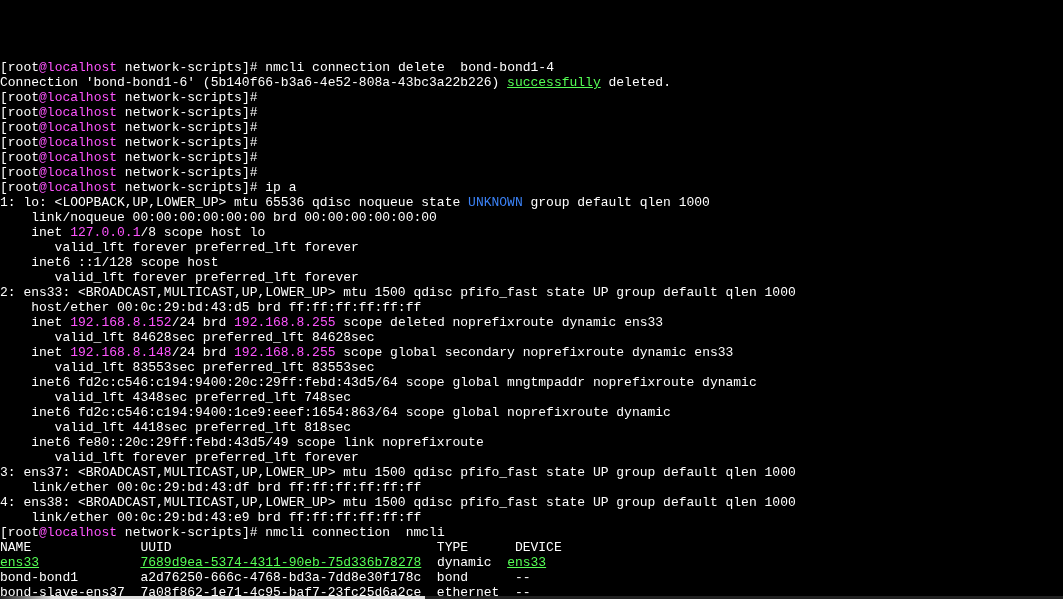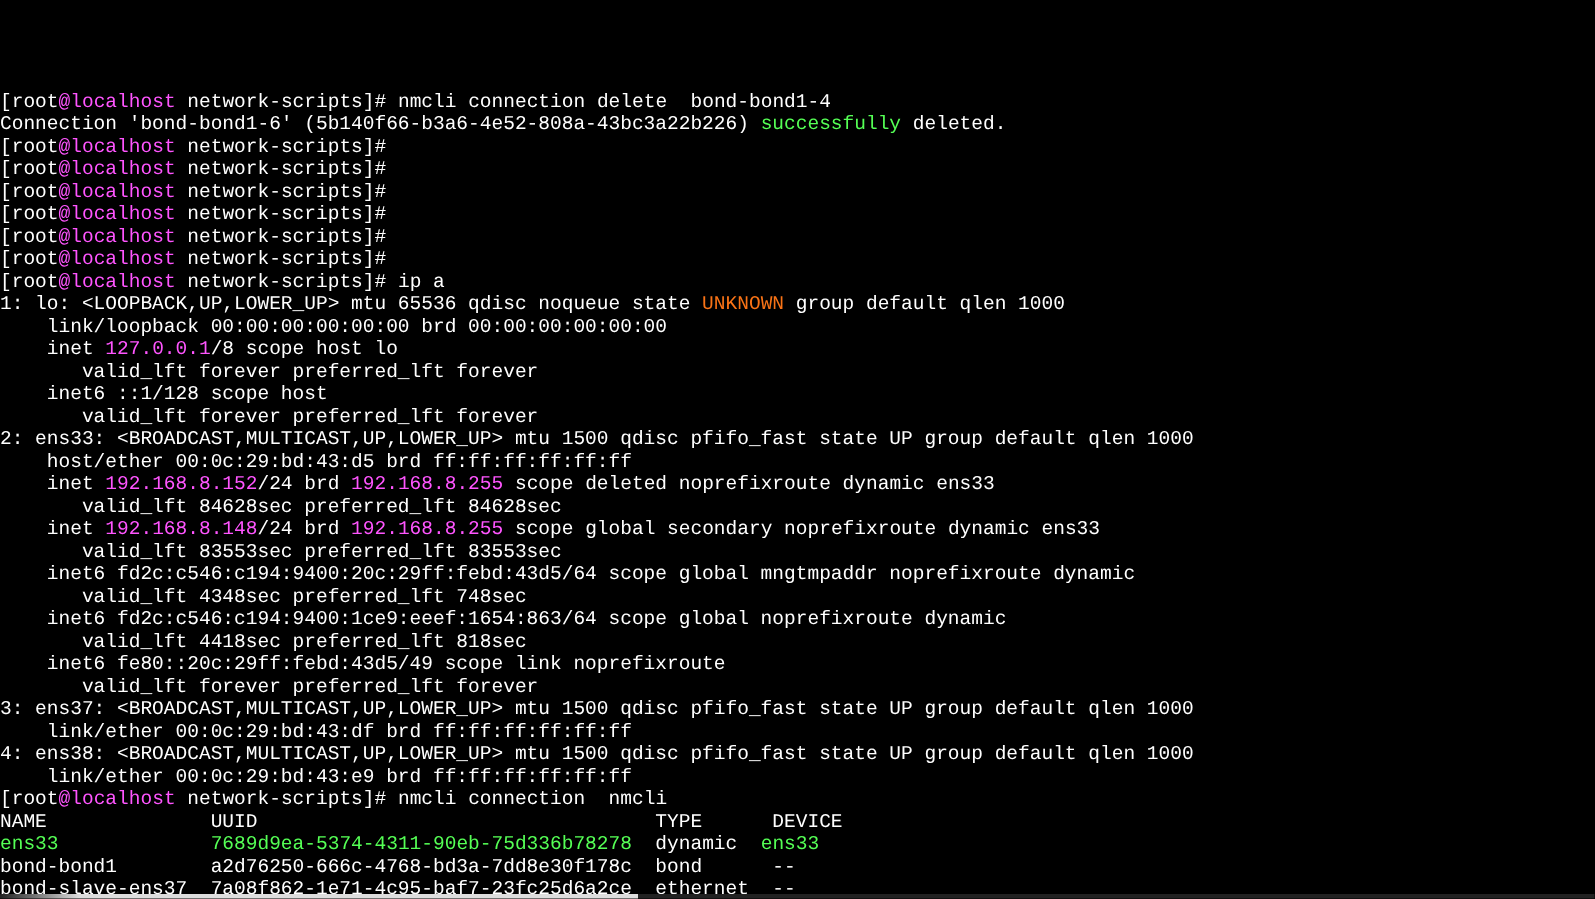--- a/index.html
+++ b/index.html
@@ -12,22 +12,22 @@
       padding: 0;
       white-space: pre;
       overflow: hidden;
       width: 1063px;
       height: 599px;
     }
     .terminal {
       padding: 0;
     }
     .magenta { color: #ff55ff; }
-    .green { color: #55ff55; }
-    .yellow { color: #f97316; }
+    .green { color: #55ff55; text-decoration: underline; }
+    .yellow { color: #3b82f6; }
     .taskbar {
       position: absolute;
       bottom: 0;
       left: 0;
       right: 0;
       height: 3px;
       background: linear-gradient(to right, #222 0%, #ddd 5%, #ddd 40%, #222 40%);
     }
   </style>
 </head>
@@ -38,21 +38,21 @@
 <div class="terminal"><span><span>[</span><span>root</span><span class="magenta">@</span><span class="magenta">localhost</span><span> network-scripts</span><span>]# </span><span>nmcli connection delete  bond-bond1-4</span></span>
 <span><span>Connection 'bond-bond1-6' (5b140f66-b3a6-4e52-808a-43bc3a22b226) </span><span class="green">successfully</span><span> deleted.</span></span>
 <span>[<span>root</span><span class="magenta">@</span><span class="magenta">localhost</span><span> network-scripts</span><span>]# </span></span>
 <span>[<span>root</span><span class="magenta">@</span><span class="magenta">localhost</span><span> network-scripts</span><span>]# </span></span>
 <span>[<span>root</span><span class="magenta">@</span><span class="magenta">localhost</span><span> network-scripts</span><span>]# </span></span>
 <span>[<span>root</span><span class="magenta">@</span><span class="magenta">localhost</span><span> network-scripts</span><span>]# </span></span>
 <span>[<span>root</span><span class="magenta">@</span><span class="magenta">localhost</span><span> network-scripts</span><span>]# </span></span>
 <span>[<span>root</span><span class="magenta">@</span><span class="magenta">localhost</span><span> network-scripts</span><span>]# </span></span>
 <span>[<span>root</span><span class="magenta">@</span><span class="magenta">localhost</span><span> network-scripts</span><span>]# </span><span>ip a</span></span>
 <span><span>1: lo: &lt;LOOPBACK,UP,LOWER_UP&gt; mtu 65536 qdisc noqueue state </span><span class="yellow">UNKNOWN</span><span> group default qlen 1000</span></span>
-<span>    link/loopback 00:00:00:00:00:00 brd 00:00:00:00:00:00</span>
+<span>    link/noqueue 00:00:00:00:00:00 brd 00:00:00:00:00:00</span>
 <span><span>    inet </span><span class="magenta">127.0.0.1</span><span>/8 scope host lo</span></span>
 <span>       valid_lft forever preferred_lft forever</span>
 <span>    inet6 ::1/128 scope host </span>
 <span>       valid_lft forever preferred_lft forever</span>
 <span>2: ens33: &lt;BROADCAST,MULTICAST,UP,LOWER_UP&gt; mtu 1500 qdisc pfifo_fast state UP group default qlen 1000</span>
 <span>    host/ether 00:0c:29:bd:43:d5 brd ff:ff:ff:ff:ff:ff</span>
 <span><span>    inet </span><span class="magenta">192.168.8.152</span><span>/24 brd </span><span class="magenta">192.168.8.255</span><span> scope deleted noprefixroute dynamic ens33</span></span>
 <span>       valid_lft 84628sec preferred_lft 84628sec</span>
 <span><span>    inet </span><span class="magenta">192.168.8.148</span><span>/24 brd </span><span class="magenta">192.168.8.255</span><span> scope global secondary noprefixroute dynamic ens33</span></span>
 <span>       valid_lft 83553sec preferred_lft 83553sec</span>

